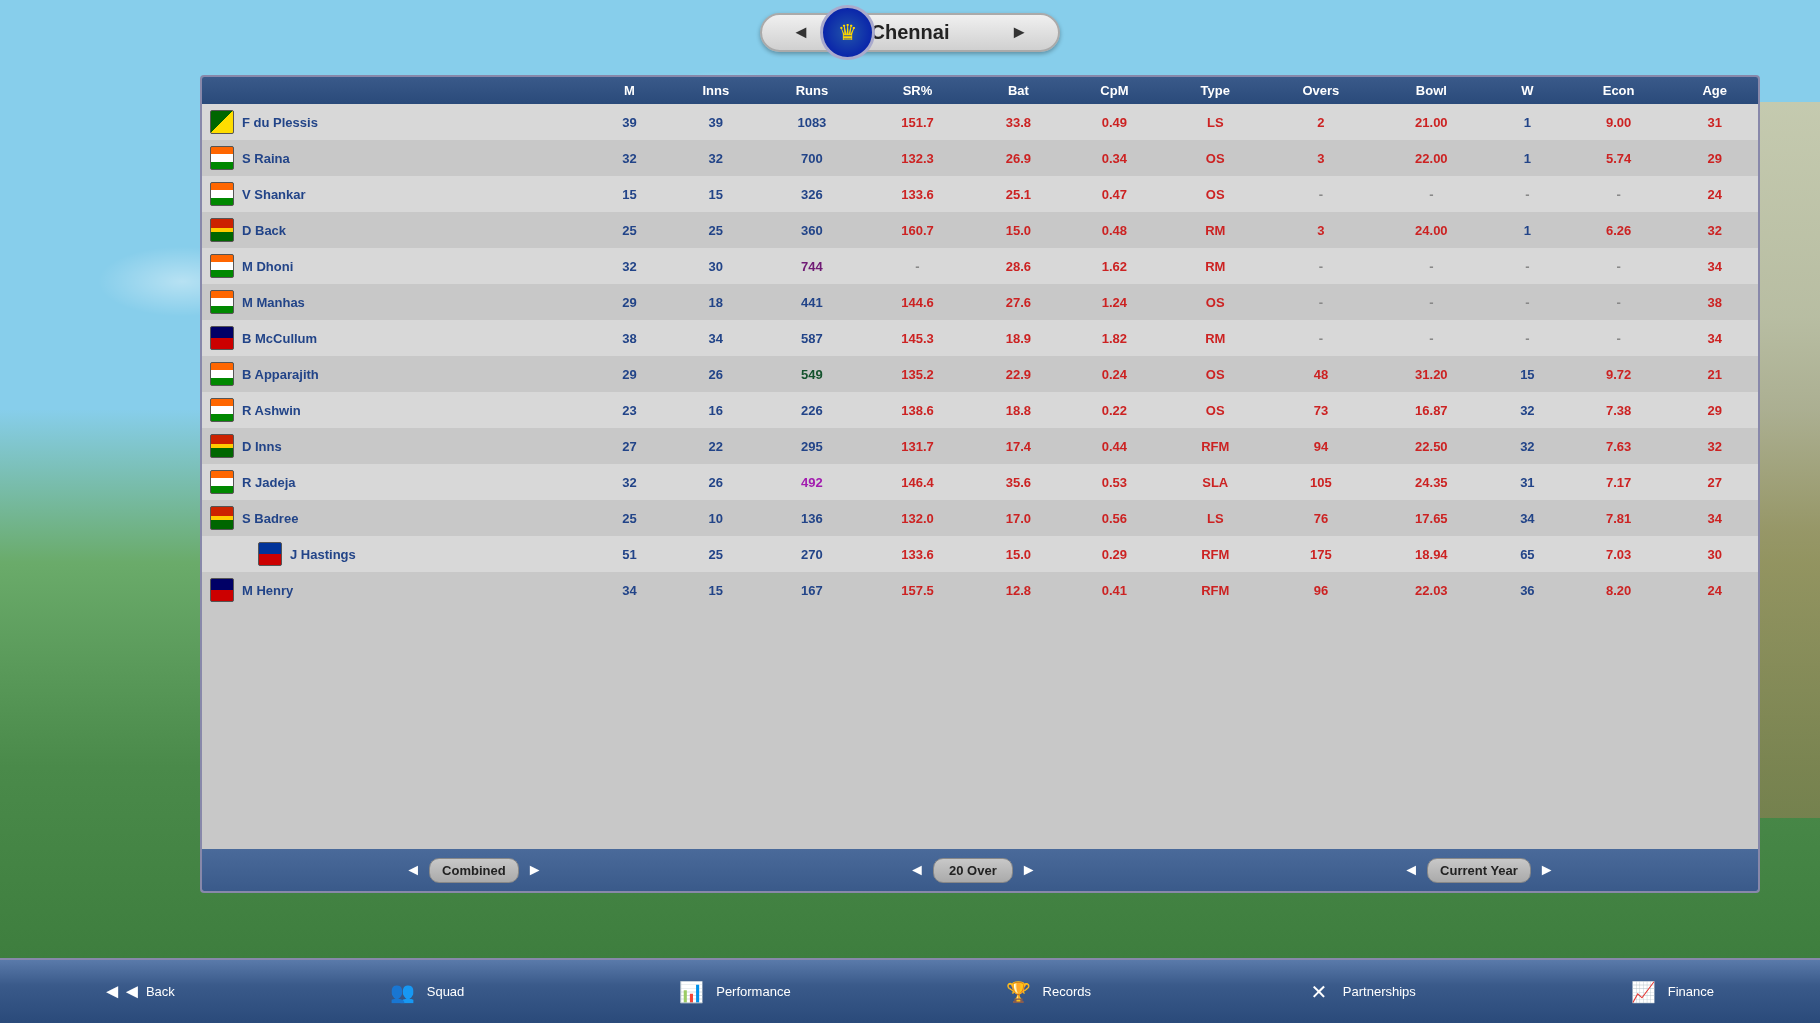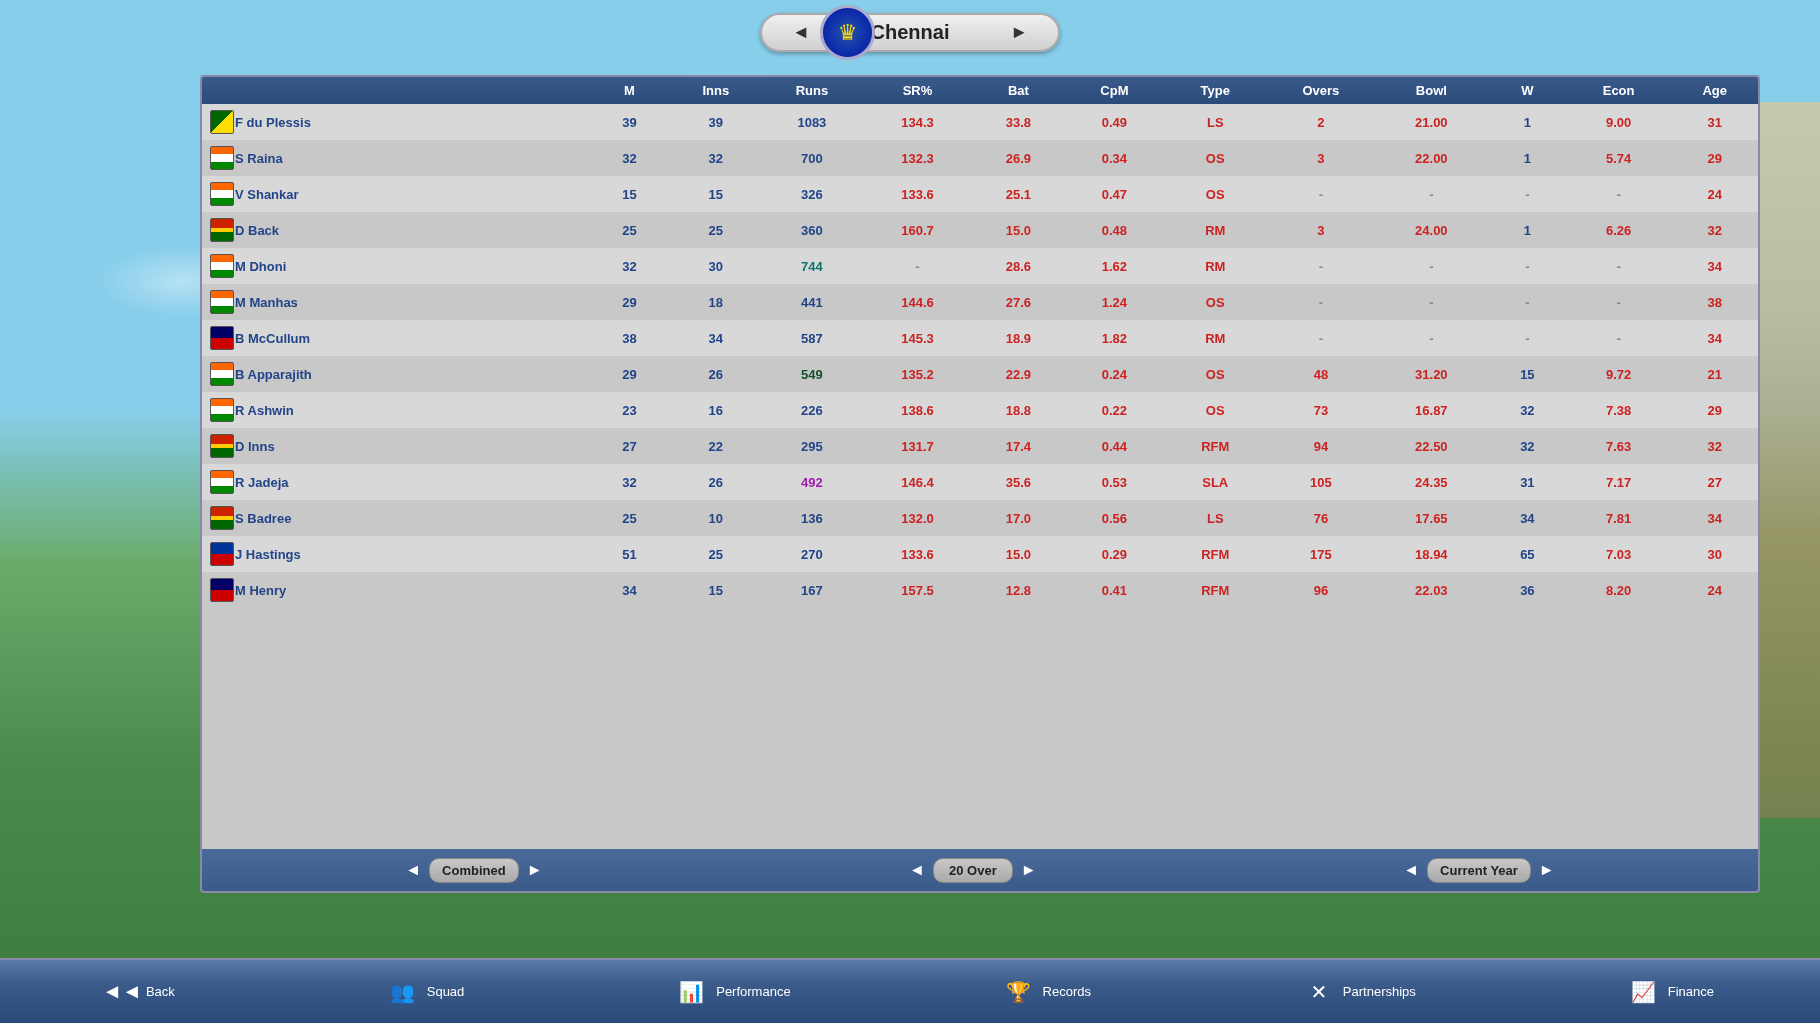--- a/index.html
+++ b/index.html
@@ -171,21 +171,21 @@
       padding-left: 8px;
     }
 
     table tbody td:nth-child(2) {
       color: #224488;
     }
 
     .player-cell {
       display: flex;
       align-items: center;
-      gap: 1px;
+      gap: 8px;
     }
 
     .player-flag {
       width: 24px;
       height: 24px;
       background: #888;
       border: 1px solid #555;
       border-radius: 2px;
       flex-shrink: 0;
       display: flex;
@@ -345,21 +345,21 @@
       <tr>
             <td>
               <div class="player-cell">
                 <div class="player-flag" style="background: linear-gradient(135deg, rgb(0, 102, 0) 50%, rgb(255, 221, 0) 50%); font-size: 8px; color: transparent; font-weight: bold;">SA</div>
                 <span class="player-name">F du Plessis</span>
               </div>
             </td>
             <td style="color: rgb(34, 68, 136);">39</td>
             <td style="color: rgb(34, 68, 136);">39</td>
             <td style="color: rgb(34, 68, 136);">1083</td>
-            <td>134.3</td>
+            <td>151.7</td>
             <td>33.8</td>
             <td>0.49</td>
             <td>LS</td>
             <td>2</td>
             <td>21.00</td>
             <td style="color: rgb(34, 68, 136);">1</td>
             <td>9.00</td>
             <td>31</td>
           </tr>
           <tr>
@@ -424,21 +424,21 @@
           </tr>
           <tr>
             <td>
               <div class="player-cell">
                 <div class="player-flag" style="background: linear-gradient(rgb(255, 102, 0) 33%, white 33%, white 66%, rgb(0, 136, 0) 66%); font-size: 8px; color: transparent; font-weight: bold;">IN</div>
                 <span class="player-name">M Dhoni</span>
               </div>
             </td>
             <td style="color: rgb(34, 68, 136);">32</td>
             <td style="color: rgb(34, 68, 136);">30</td>
-            <td style="color: #0f766e;">744</td>
+            <td style="color: #701a75;">744</td>
             <td style="color: rgb(136, 136, 136);">-</td>
             <td>28.6</td>
             <td>1.62</td>
             <td>RM</td>
             <td style="color: rgb(136, 136, 136);">-</td>
             <td style="color: rgb(136, 136, 136);">-</td>
             <td style="color: rgb(136, 136, 136);">-</td>
             <td style="color: rgb(136, 136, 136);">-</td>
             <td>34</td>
           </tr>
@@ -578,21 +578,21 @@
             <td>LS</td>
             <td>76</td>
             <td>17.65</td>
             <td style="color: rgb(34, 68, 136);">34</td>
             <td>7.81</td>
             <td>34</td>
           </tr>
           <tr>
             <td>
               <div class="player-cell">
-                <div class="player-flag" style="background: linear-gradient(rgb(0, 51, 153) 50%, rgb(204, 0, 0) 50%); font-size: 8px; color: transparent; font-weight: bold;">AU</div>
+                <div class="player-flag" style="background: linear-gradient(rgb(0, 51, 153) 50%, rgb(204, 0, 0) 50%); font-size: 8px; color: transparent; font-weight: bold; margin-left: 48px;">AU</div>
                 <span class="player-name">J Hastings</span>
               </div>
             </td>
             <td style="color: rgb(34, 68, 136);">51</td>
             <td style="color: rgb(34, 68, 136);">25</td>
             <td style="color: rgb(34, 68, 136);">270</td>
             <td>133.6</td>
             <td>15.0</td>
             <td>0.29</td>
             <td>RFM</td>

